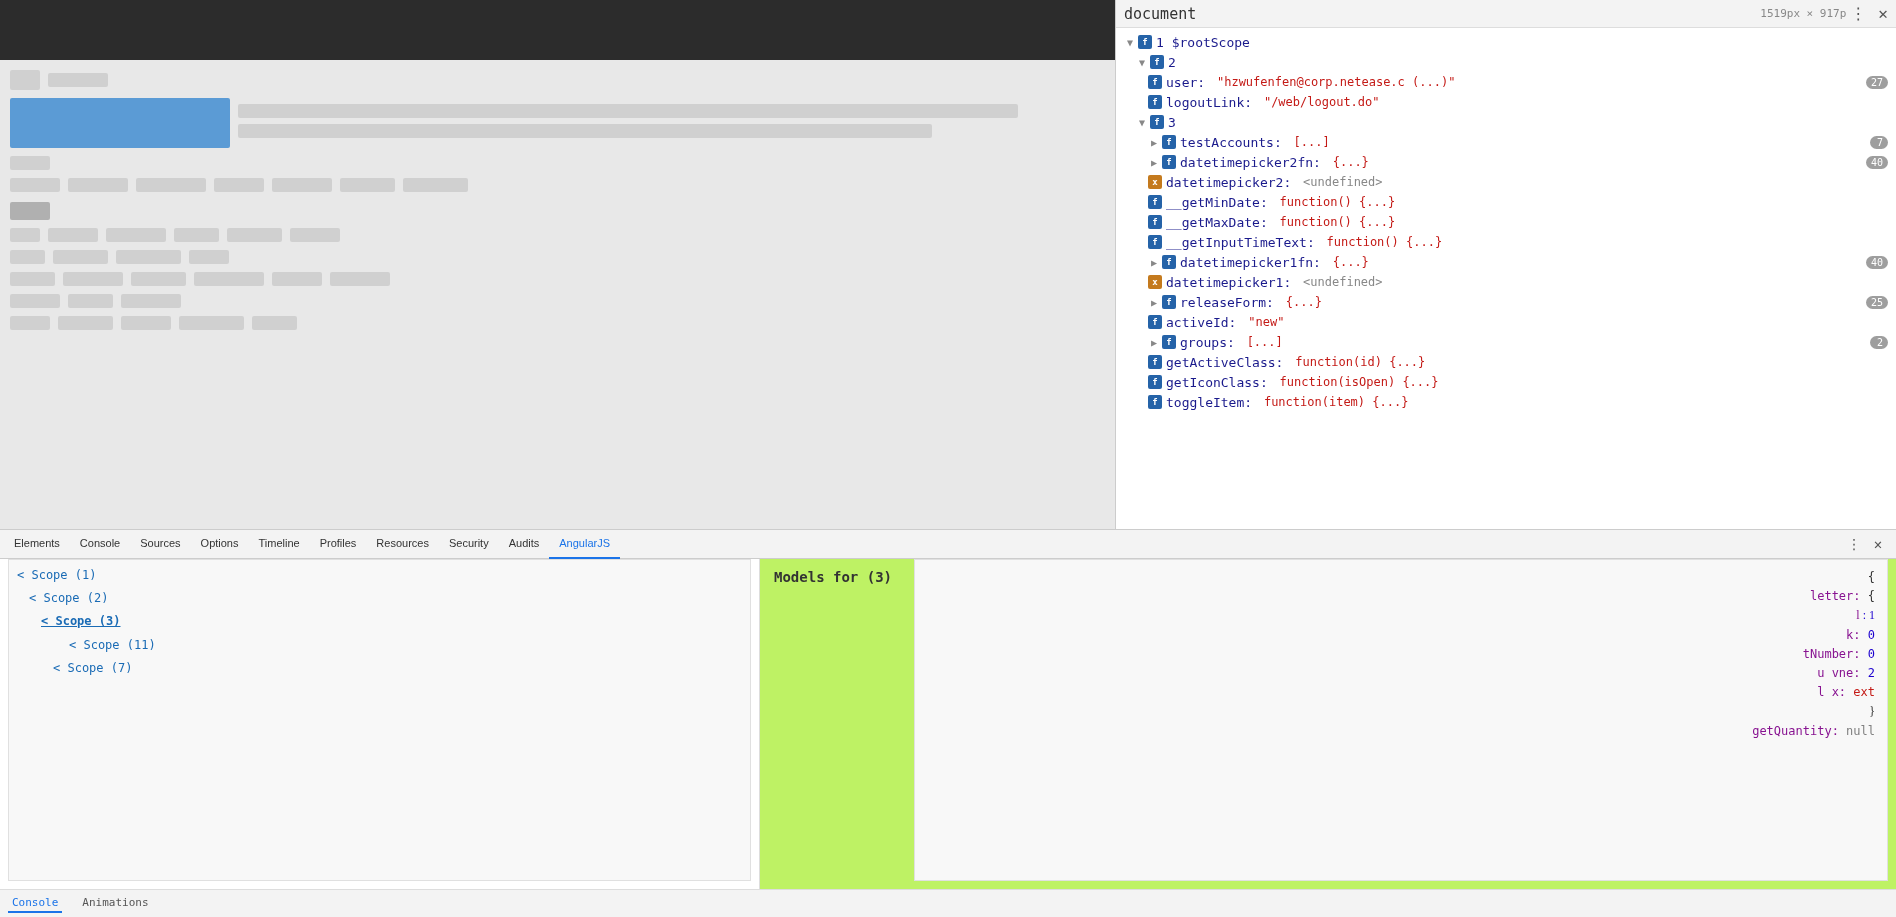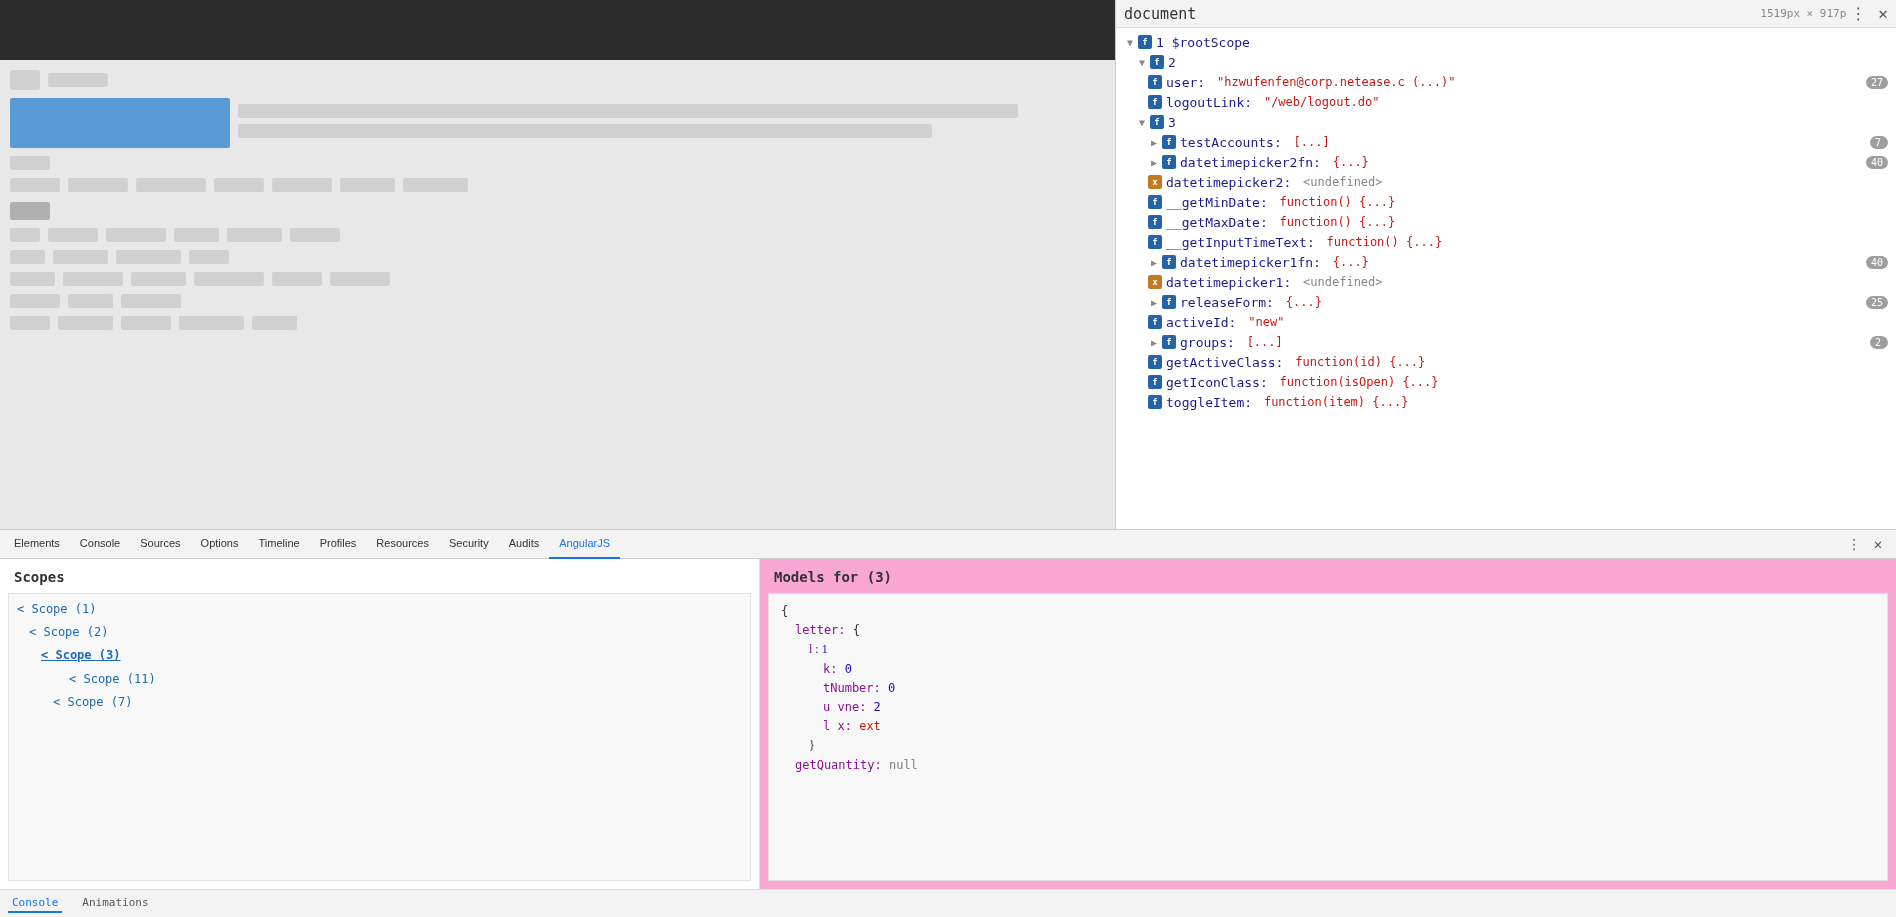--- a/index.html
+++ b/index.html
@@ -143,21 +143,21 @@
     .scope-value.function { color: #c41a16; }
 
     .badge {
       margin-left: auto;
       background: #9e9e9e;
       color: white;
       border-radius: 8px;
       padding: 1px 5px;
       font-size: 10px;
       min-width: 18px;
-      text-align: left;
+      text-align: right;
     }
 
     
     .devtools-toolbar {
       position: absolute;
       left: 0;
       right: 0;
       top: 529px;
       height: 30px;
       background: #f3f3f3;
@@ -257,24 +257,25 @@
     }
 
     .scope-link.active {
       text-decoration: underline;
       font-weight: bold;
     }
 
     
     .models-panel {
       flex: 1;
-      background: #f9a8d4;
-      display: flex;
-      flex-direction: column;
+      background: #bef264;
+      display: flex;
+      flex-direction: row;
       overflow: hidden;
+      text-align: right;
     }
 
     .models-header {
       font-size: 14px;
       font-weight: bold;
       color: #333;
       padding: 10px 14px 8px;
     }
 
     .models-content {
@@ -569,21 +570,20 @@
   <button class="tab-btn">Performance</button>
   <button class="tab-btn">Dependencies</button>
   <button class="tab-btn">Options</button>
   <button class="tab-btn">Help</button>
   <button class="tab-btn active" style="background:#e8f0fe;border-radius:3px;">Enable</button>
 </div>
 
 <div class="bottom-panels">
 
   <div class="scopes-panel">
-    <div class="scopes-header">Scopes</div>
     <div class="scopes-tree-area">
 
       <div class="scope-tree-item" style="padding-left:8px;">
         <a class="scope-link">&lt; Scope (1)</a>
       </div>
 
       <div class="scope-tree-item" style="padding-left:20px;">
         <a class="scope-link">&lt; Scope (2)</a>
       </div>
 

